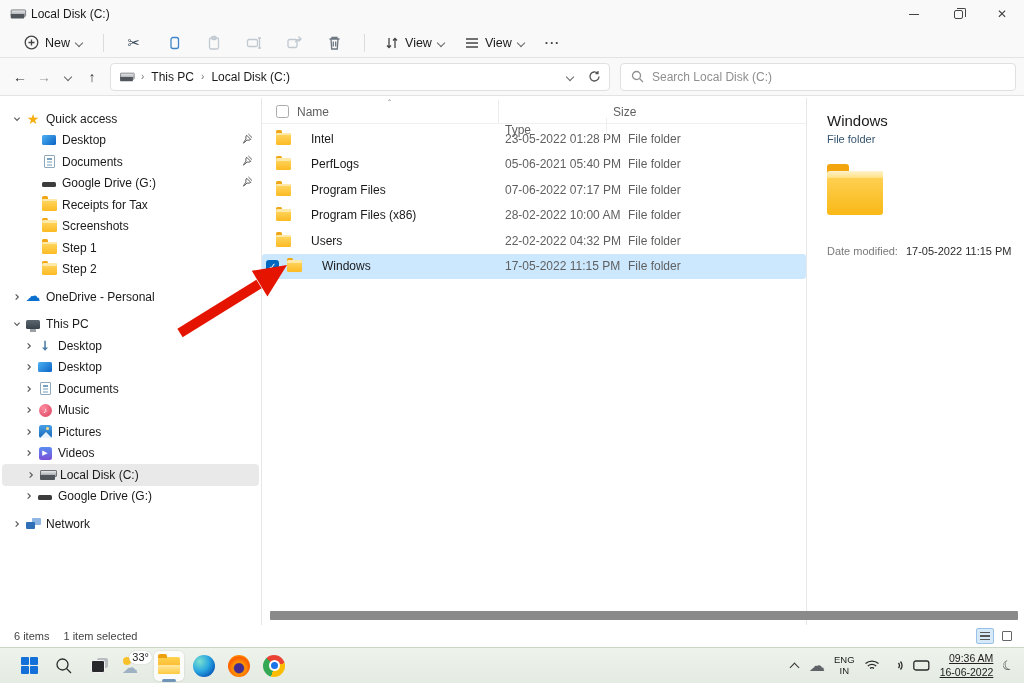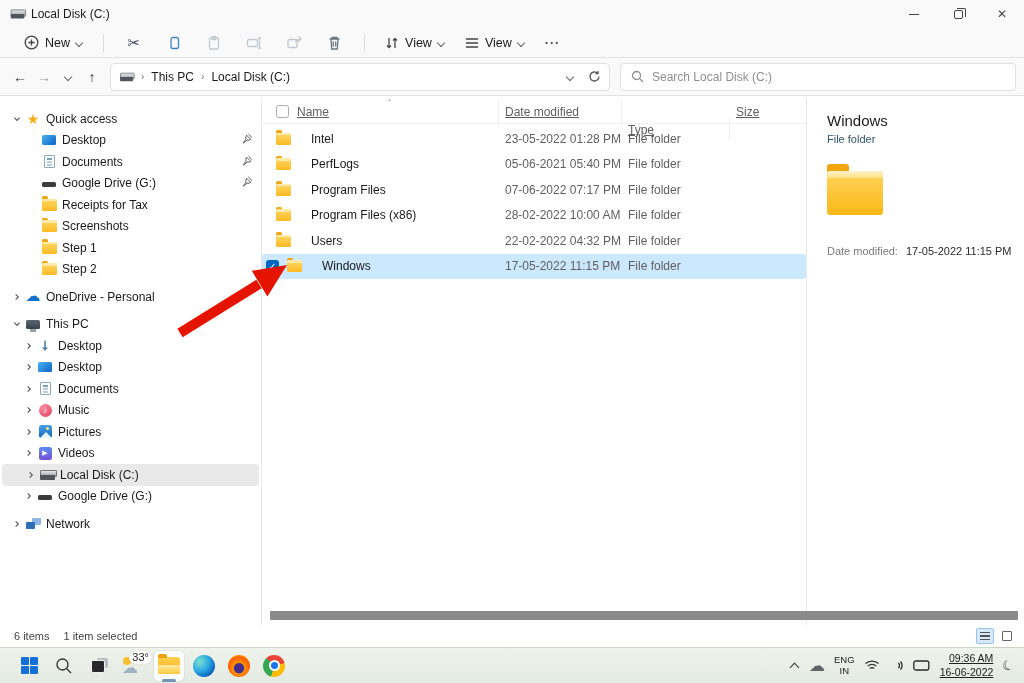--- a/index.html
+++ b/index.html
@@ -101,21 +101,21 @@
   .icon-net::after { content:""; position:absolute; left:0; bottom:0; width:9px; height:7px; background:#2f6fb8; border-radius:1px; }
   .icon-download { color:#4a7ba6; font-size:13px; line-height:1; font-weight:bold; }
   .icon-star { color:#f6af13; font-size:14px; line-height:1; }
   svg.pin-svg { width:11px; height:11px; }
   svg.pin-svg path { stroke:#5f5f5f; stroke-width:1; fill:none; }
 
   
   .filelist { flex:1; position:relative; padding-top:2px; }
   .list-header { height:24px; display:flex; align-items:center; font-size:12px; color:#5f5f5f;
     border-bottom:1px solid #f0f0f0; position:relative; }
-  .hd-cell { display:flex; align-items:center; height:100%; border-right:1px solid #ededed; padding-left:6px;text-decoration:underline; }
+  .hd-cell { display:flex; align-items:center; height:100%; border-right:1px solid #ededed; padding-left:6px; }
   .hd-name { width:237px; } .hd-date { width:123px; } .hd-type { width:108px;margin-top:36px; } .hd-size { width:62px; border-right:none; }
   .sort-caret { position:absolute; left:126px; top:-2px; color:#8a8a8a; font-size:9px; }
   .cbx { width:13px; height:13px; border:1px solid #ababab; border-radius:2.5px; background:#fff; margin:0 8px 0 8px; }
   .cbx.checked { background:#0067c0; border-color:#0067c0; color:#fff; font-size:10px;
     display:flex; align-items:center; justify-content:center; }
   .rows { padding-top:2px; }
   .frow { height:25.5px; display:flex; align-items:center; font-size:12px; color:#1a1a1a; border-radius:3px; }
   .frow.sel { background:#cce8ff; }
   .fr-name { width:237px; display:flex; align-items:center; }
   .fr-name .nm { margin-left:20px; }
@@ -498,23 +498,20 @@
       </div>
     </div>
 
     <div class="filelist">
       <div class="list-header">
         <span class="sort-caret">ˆ</span>
         <div class="hd-cell hd-name">
           <span class="cbx"></span>
           <span>Name</span>
         </div>
-        <div class="hd-cell hd-date">
-            <span>Date modified</span>
-          </div>
         <div class="hd-cell hd-type">
             <span>Type</span>
           </div>
         <div class="hd-cell hd-size">
             <span>Size</span>
           </div>
       </div>
 
       <div class="rows">
         <div class="frow">

